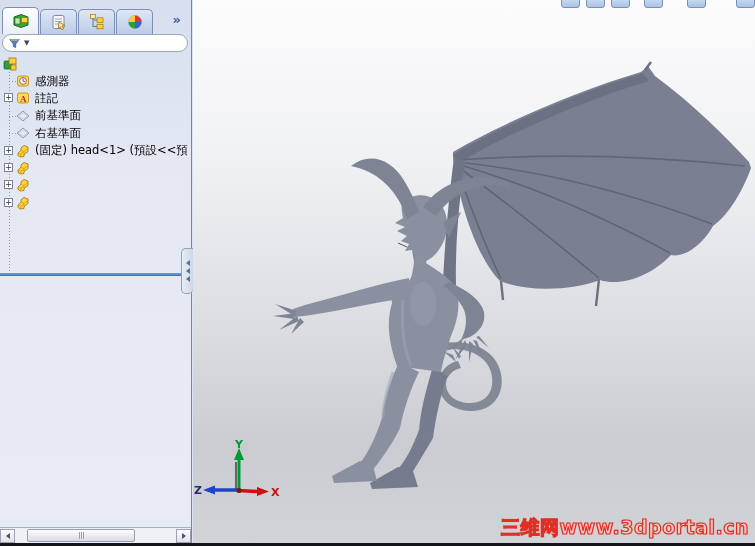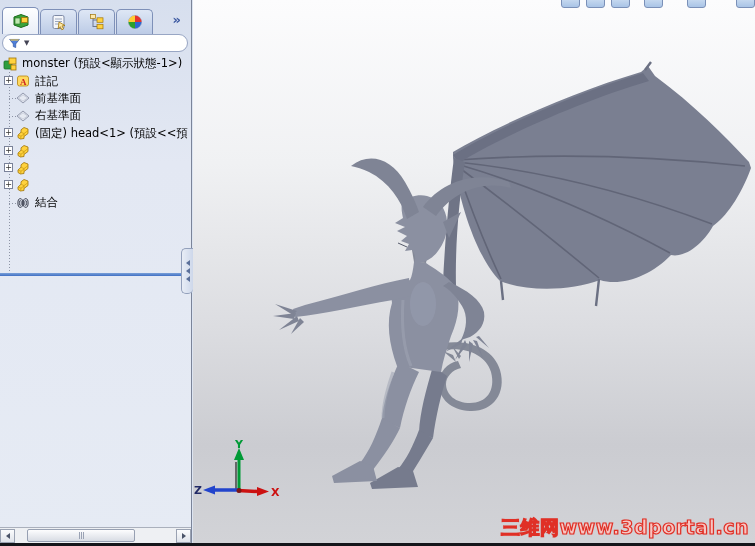--- a/index.html
+++ b/index.html
@@ -122,21 +122,31 @@
 
   <div class="tree" id="tree">
     <div class="treeline"></div>
   <div class="trow root">
         <span class="gut"></span>
         <span class="ticon"><svg viewBox="0 0 14 14">
             <rect x="1" y="4" width="8" height="8" rx="1" fill="#2e9e3e" stroke="#1c6e2a" stroke-width="0.8"></rect>
             <rect x="6" y="1" width="7" height="6" fill="#ffd23e" stroke="#a07408" stroke-width="0.8"></rect>
             <rect x="8" y="8" width="5" height="5" fill="#ffd23e" stroke="#a07408" stroke-width="0.8"></rect>
           </svg></span>
-        <span class="tlabel">monster (預設&lt;顯示狀態-1&gt;)</span>
+      </div>
+      <div class="trow">
+        <span class="gut">
+          <span class="stub"></span>
+        </span>
+        <span class="ticon"><svg viewBox="0 0 14 14">
+            <rect x="1.5" y="2" width="11" height="10" rx="2" fill="#ffd95e" stroke="#b8860b" stroke-width="0.8"></rect>
+            <circle cx="7" cy="7" r="3.4" fill="#fff" stroke="#555" stroke-width="0.8"></circle>
+            <path d="M7,7 L7,4.6 M7,7 L9,7.8" stroke="#d22" stroke-width="1" fill="none"></path>
+          </svg></span>
+        <span class="tlabel">感測器</span>
       </div>
       <div class="trow">
         <span class="gut">
           <span class="expander">+</span>
         </span>
         <span class="ticon"><svg viewBox="0 0 14 14">
             <rect x="1.5" y="2" width="11" height="10" rx="2" fill="#ffd95e" stroke="#b8860b" stroke-width="0.8"></rect>
             <text x="4" y="10.6" font-size="9" font-weight="bold" fill="#c22" font-family="serif">A</text>
           </svg></span>
         <span class="tlabel">註記</span>
@@ -190,32 +200,20 @@
           </svg></span>
       </div>
       <div class="trow">
         <span class="gut">
           <span class="expander">+</span>
         </span>
         <span class="ticon"><svg viewBox="0 0 14 14">
             <path d="M2,9 L5,6.2 L5,3.8 L8,1.5 L12,3 L12,7.5 L8,10.5 L8,12.5 L4.5,13 L2,11.5 Z" fill="#ffd23e" stroke="#a07408" stroke-width="0.8"></path>
             <path d="M2,9 L5,10.2 L8,8 M5,6.2 L8,7.6 L12,4.6 M8,7.6 L8,8 M5,10.2 L4.5,13 M8,8 L8,10.5" stroke="#c79a10" stroke-width="0.7" fill="none"></path>
           </svg></span>
-      </div>
-      <div class="trow">
-        <span class="gut">
-          <span class="stub"></span>
-        </span>
-        <span class="ticon"><svg viewBox="0 0 14 14">
-            <ellipse cx="4.3" cy="7" rx="2.4" ry="4.4" fill="none" stroke="#3a3f4e" stroke-width="1"></ellipse>
-            <ellipse cx="4.3" cy="7" rx="1" ry="2.7" fill="none" stroke="#3a3f4e" stroke-width="0.8"></ellipse>
-            <ellipse cx="9.7" cy="7" rx="2.4" ry="4.4" fill="none" stroke="#3a3f4e" stroke-width="1"></ellipse>
-            <ellipse cx="9.7" cy="7" rx="1" ry="2.7" fill="none" stroke="#3a3f4e" stroke-width="0.8"></ellipse>
-          </svg></span>
-        <span class="tlabel">結合</span>
       </div>
     </div>
 
   <div class="tree-splitter"></div>
   <div class="splitter-tab">
     <i></i>
     <i></i>
     <i></i>
   </div>
 

